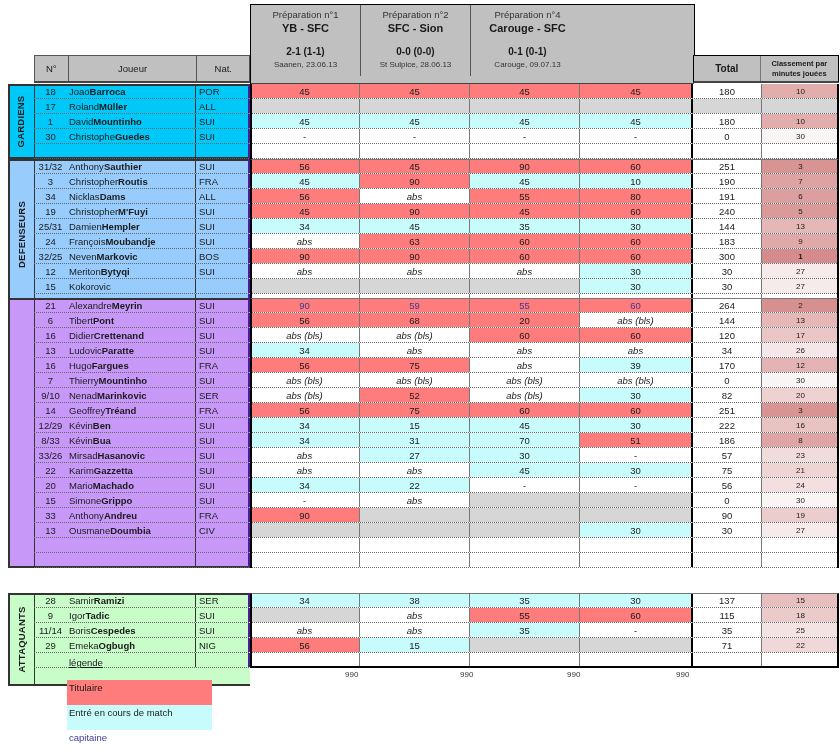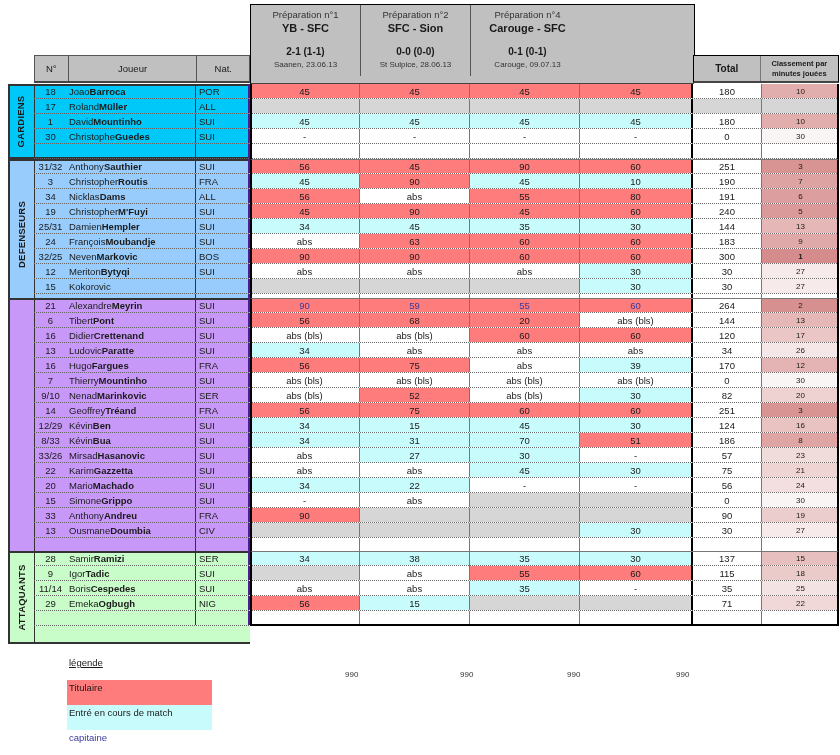--- a/index.html
+++ b/index.html
@@ -29,21 +29,21 @@
   .name b{font-weight:bold;}
   .nat{width:54px;padding-left:3px;border-right:2px solid #4c1d95;}
   .m{width:110px;justify-content:center;border-right:1px solid #777;}
   .m4{width:113px;border-right:2px solid #000;}
   .tot{width:69px;justify-content:center;border-right:1px solid #777;background:#fff;}
   .rk{width:77px;justify-content:center;font-size:8px;}
   .tit{background:#ff7c7c;}
   .ent{background:#c8fcfc;}
   .np{background:#d6d6d6;}
   .wh{background:#fff;}
-  .it{}
+  .it{font-style:italic;}
   .cap{color:#3a3a9a;}
   .frame{position:absolute;border:2px solid #000;box-sizing:border-box;pointer-events:none;}
   
   #legend{position:absolute;left:67px;top:655px;width:145px;font-size:9.5px;}
   #legend div{height:25px;line-height:15px;padding-left:2px;}
   .t990{position:absolute;top:670px;font-size:8px;color:#333;}
 </style>
 </head>
 <body>
 
@@ -441,21 +441,21 @@
         <div class="c name">
           <span>Kévin</span>
           <span> </span>
           <b>Ben</b>
         </div>
         <div class="c nat">SUI</div>
         <div class="c m ent">34</div>
         <div class="c m ent">15</div>
         <div class="c m ent">45</div>
         <div class="c m m4 ent">30</div>
-        <div class="c tot">124</div>
+        <div class="c tot">222</div>
         <div class="c rk" style="background: rgb(233, 194, 194);">16</div>
       </div>
       <div class="row" style="top: 135px;">
         <div class="c num">8/33</div>
         <div class="c name">
           <span>Kévin</span>
           <span> </span>
           <b>Bua</b>
         </div>
         <div class="c nat">SUI</div>
@@ -573,21 +573,21 @@
         <div class="c nat"></div>
         <div class="c m wh"></div>
         <div class="c m wh"></div>
         <div class="c m wh"></div>
         <div class="c m m4 wh"></div>
         <div class="c tot"></div>
         <div class="c rk" style="background: rgb(255, 255, 255);"></div>
       </div>
       <div class="frame" style="left: 242px; top: 0px; width: 589px; height: 270px; border-width: 1px 2px 0px; border-left-style: solid; border-left-color: rgb(0, 0, 0); border-right-style: solid; border-right-color: rgb(0, 0, 0); border-top-style: solid; border-top-color: rgb(119, 119, 119); border-bottom-style: initial; border-bottom-color: initial;"></div>
     </div>
-    <div class="grp" style="top: 551px; height: 93px;">
+    <div class="grp" style="top: 593px; height: 93px;">
       <div style="position: absolute; left: 0px; top: 0px; bottom: 0px; width: 242px; background: rgb(200, 252, 200); border-top: 2px solid rgb(51, 51, 51); border-bottom: 2px solid rgb(51, 51, 51); border-left: 2px solid rgb(51, 51, 51); border-image: initial; border-right: none; box-sizing: border-box;"></div>
       <div class="glabel">
         <span>ATTAQUANTS</span>
       </div>
       <div class="row" style="top: 0px;">
         <div class="c num">28</div>
         <div class="c name">
           <span>Samir</span>
           <span> </span>
           <b>Ramizi</b>

